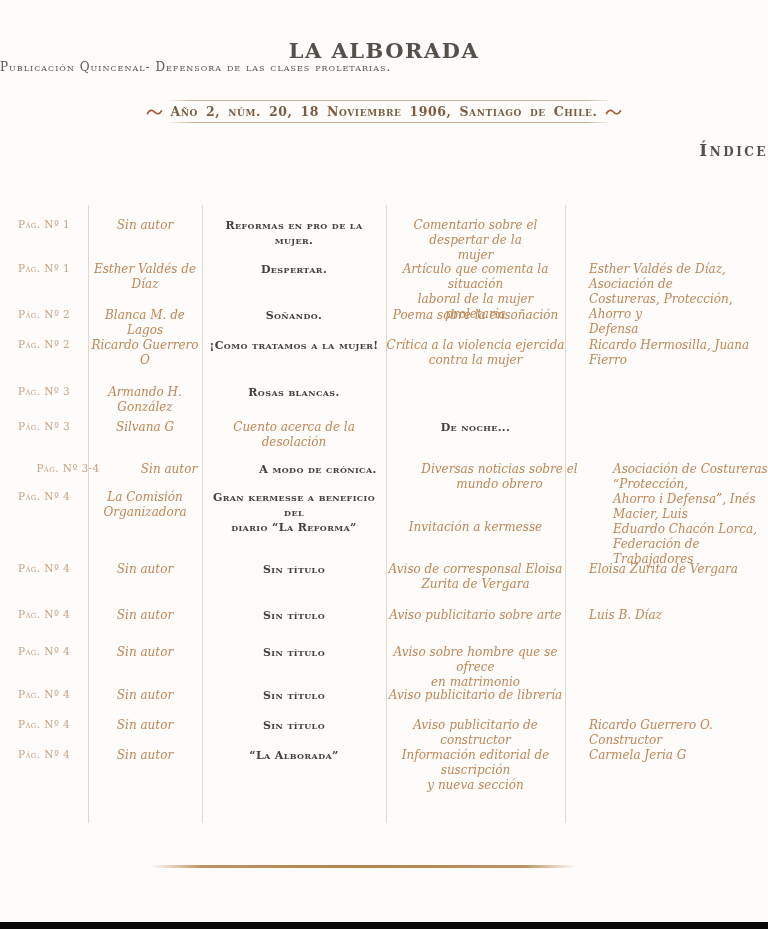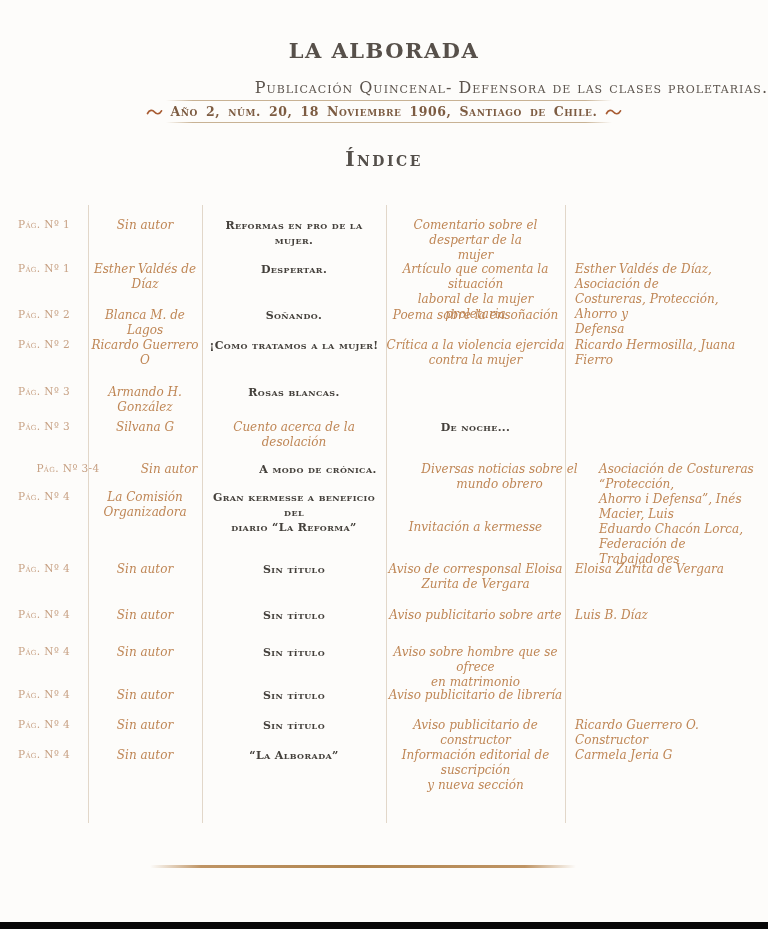--- a/index.html
+++ b/index.html
@@ -17,35 +17,35 @@
   html,body{margin:0;padding:0;background:#ffffff;}
   .page{
     position:relative;width:768px;height:929px;background:var(--bg);
     font-family:"DejaVu Serif","Liberation Serif",serif;overflow:hidden;
   }
   .title{
     position:absolute;top:38px;left:0;width:100%;text-align:center;
     font-size:21px;font-weight:700;letter-spacing:1.5px;color:var(--ink);
   }
   .subtitle{
-    position:absolute;top:78px;left:0;width:100%;text-align:right;
-    font-size:16px;font-variant:small-caps;letter-spacing:1px;color:#5c544d;
+    position:absolute;top:60px;left:0;width:100%;text-align:left;
+    font-size:12px;font-variant:small-caps;letter-spacing:1px;color:#5c544d;
   }
   .rule{position:absolute;height:1px;background:linear-gradient(to right,rgba(200,178,148,0),var(--rule) 6%,var(--rule) 94%,rgba(200,178,148,0));}
   .rule-top{top:100px;left:166px;width:446px;}
   .rule-bot{top:122px;left:166px;width:446px;}
   .issue{
     position:absolute;top:104px;left:0;width:100%;text-align:center;
     font-size:12.5px;font-weight:700;font-variant:small-caps;
     letter-spacing:.6px;word-spacing:3px;color:var(--issue);
   }
   .issue .orn-icon{display:inline-block;vertical-align:middle;margin:0 7px 2px 7px;}
   .indice{
-    position:absolute;top:147px;left:0;width:100%;text-align:center;
-    font-size:20px;font-weight:700;font-variant:small-caps;letter-spacing:2.5px;color:#55504b;
+    position:absolute;top:140px;left:0;width:100%;text-align:right;
+    font-size:17px;font-weight:700;font-variant:small-caps;letter-spacing:2.5px;color:#55504b;
   }
   .table{position:absolute;top:205px;left:0;width:768px;height:618px;}
   .vline{position:absolute;top:0;width:1px;height:100%;background:var(--divider);}
   .rows{position:absolute;top:13px;left:0;right:0;}
   .row{display:grid;grid-template-columns:88px 114px 184px 179px 203px;}
   .cell{overflow:visible;}
   .c-page{
     text-align:center;font-variant:small-caps;font-size:10.5px;
     letter-spacing:.4px;color:var(--pale);
   }
@@ -57,21 +57,21 @@
     text-align:center;font-variant:small-caps;font-weight:700;font-size:11px;
     line-height:15px;letter-spacing:.4px;color:var(--titledark);
     padding:0 7px;white-space:pre-line;
   }
   .c-desc{
     text-align:center;font-style:italic;font-size:12px;line-height:15px;
     color:var(--tan);padding:0 0;white-space:pre-line;
   }
   .c-notes{
     text-align:left;font-style:italic;font-size:12px;line-height:15px;
-    color:var(--tan);padding-left:10px;padding-right:6px;white-space:pre-line;
+    color:var(--tan);padding-left:24px;padding-right:6px;white-space:pre-line;
   }
   .bottom-rule{
     position:absolute;top:865px;left:150px;width:426px;height:2.5px;border-radius:2px;
     background:linear-gradient(to right,rgba(191,148,100,0),var(--goldline) 12%,#b0854f 50%,var(--goldline) 88%,rgba(191,148,100,0));
   }
   .bottom-bar{position:absolute;left:0;bottom:0;width:100%;height:7px;background:#070707;}
 </style>
 </head>
 <body>
 

